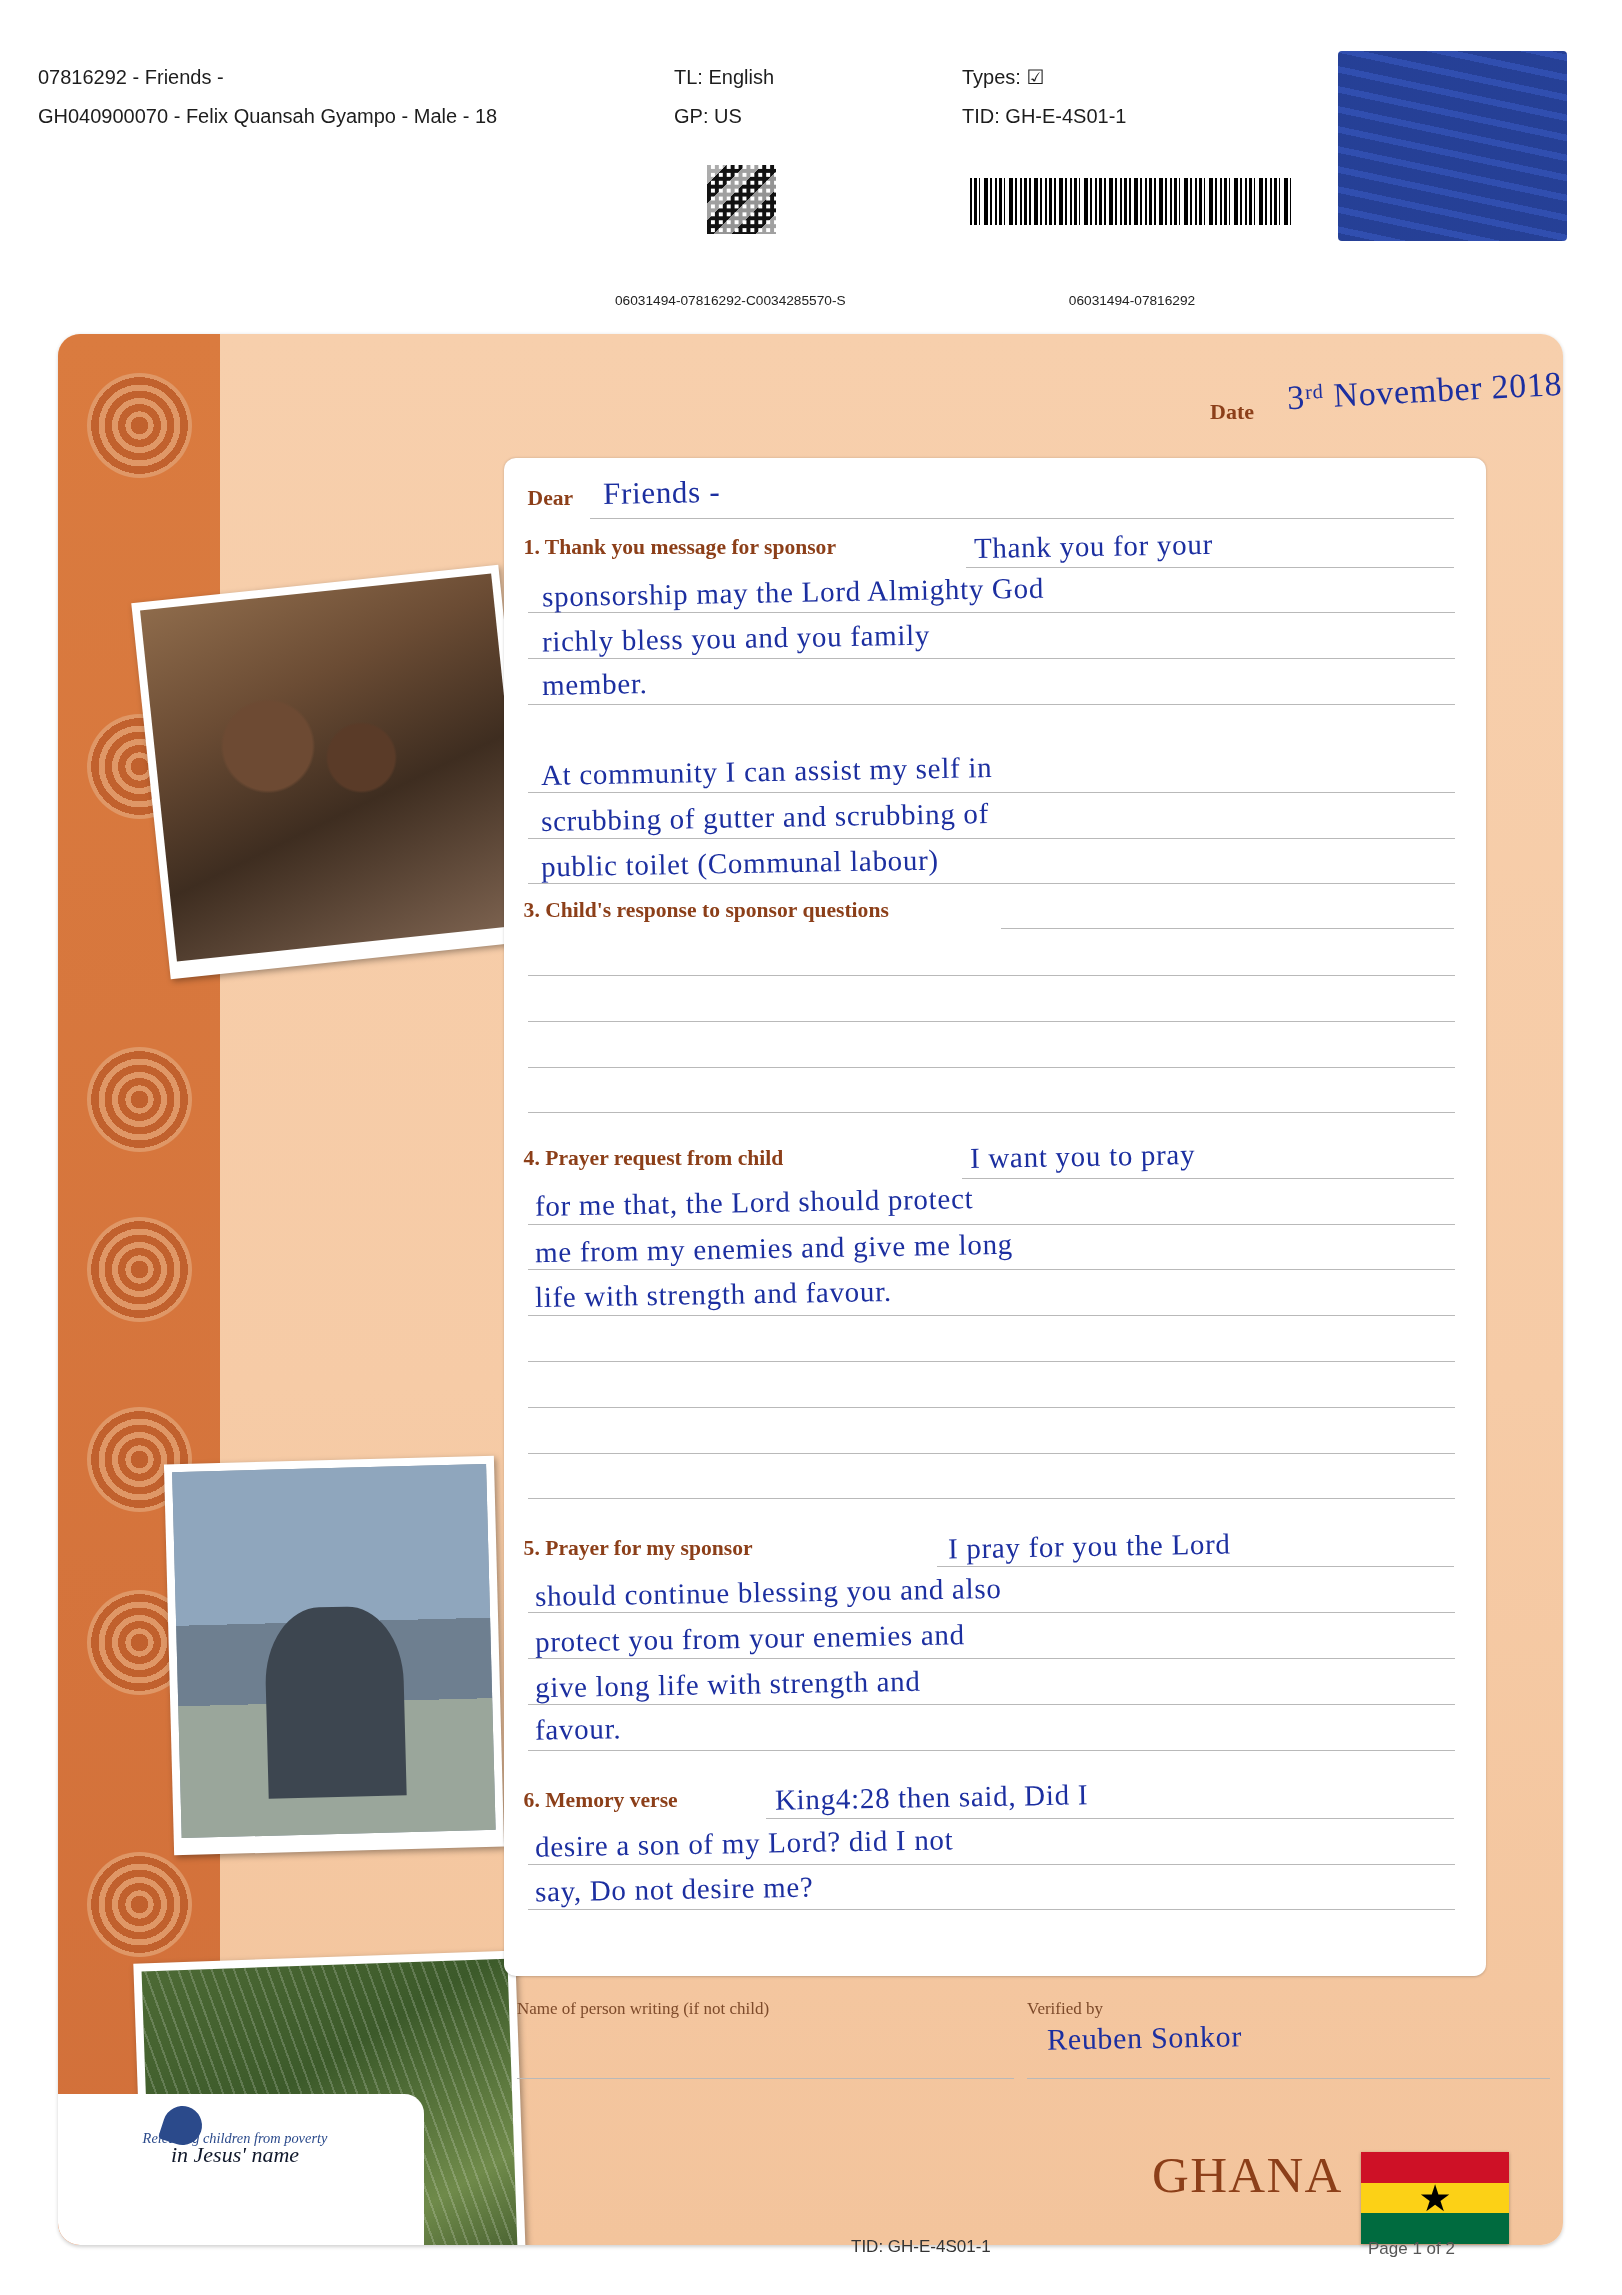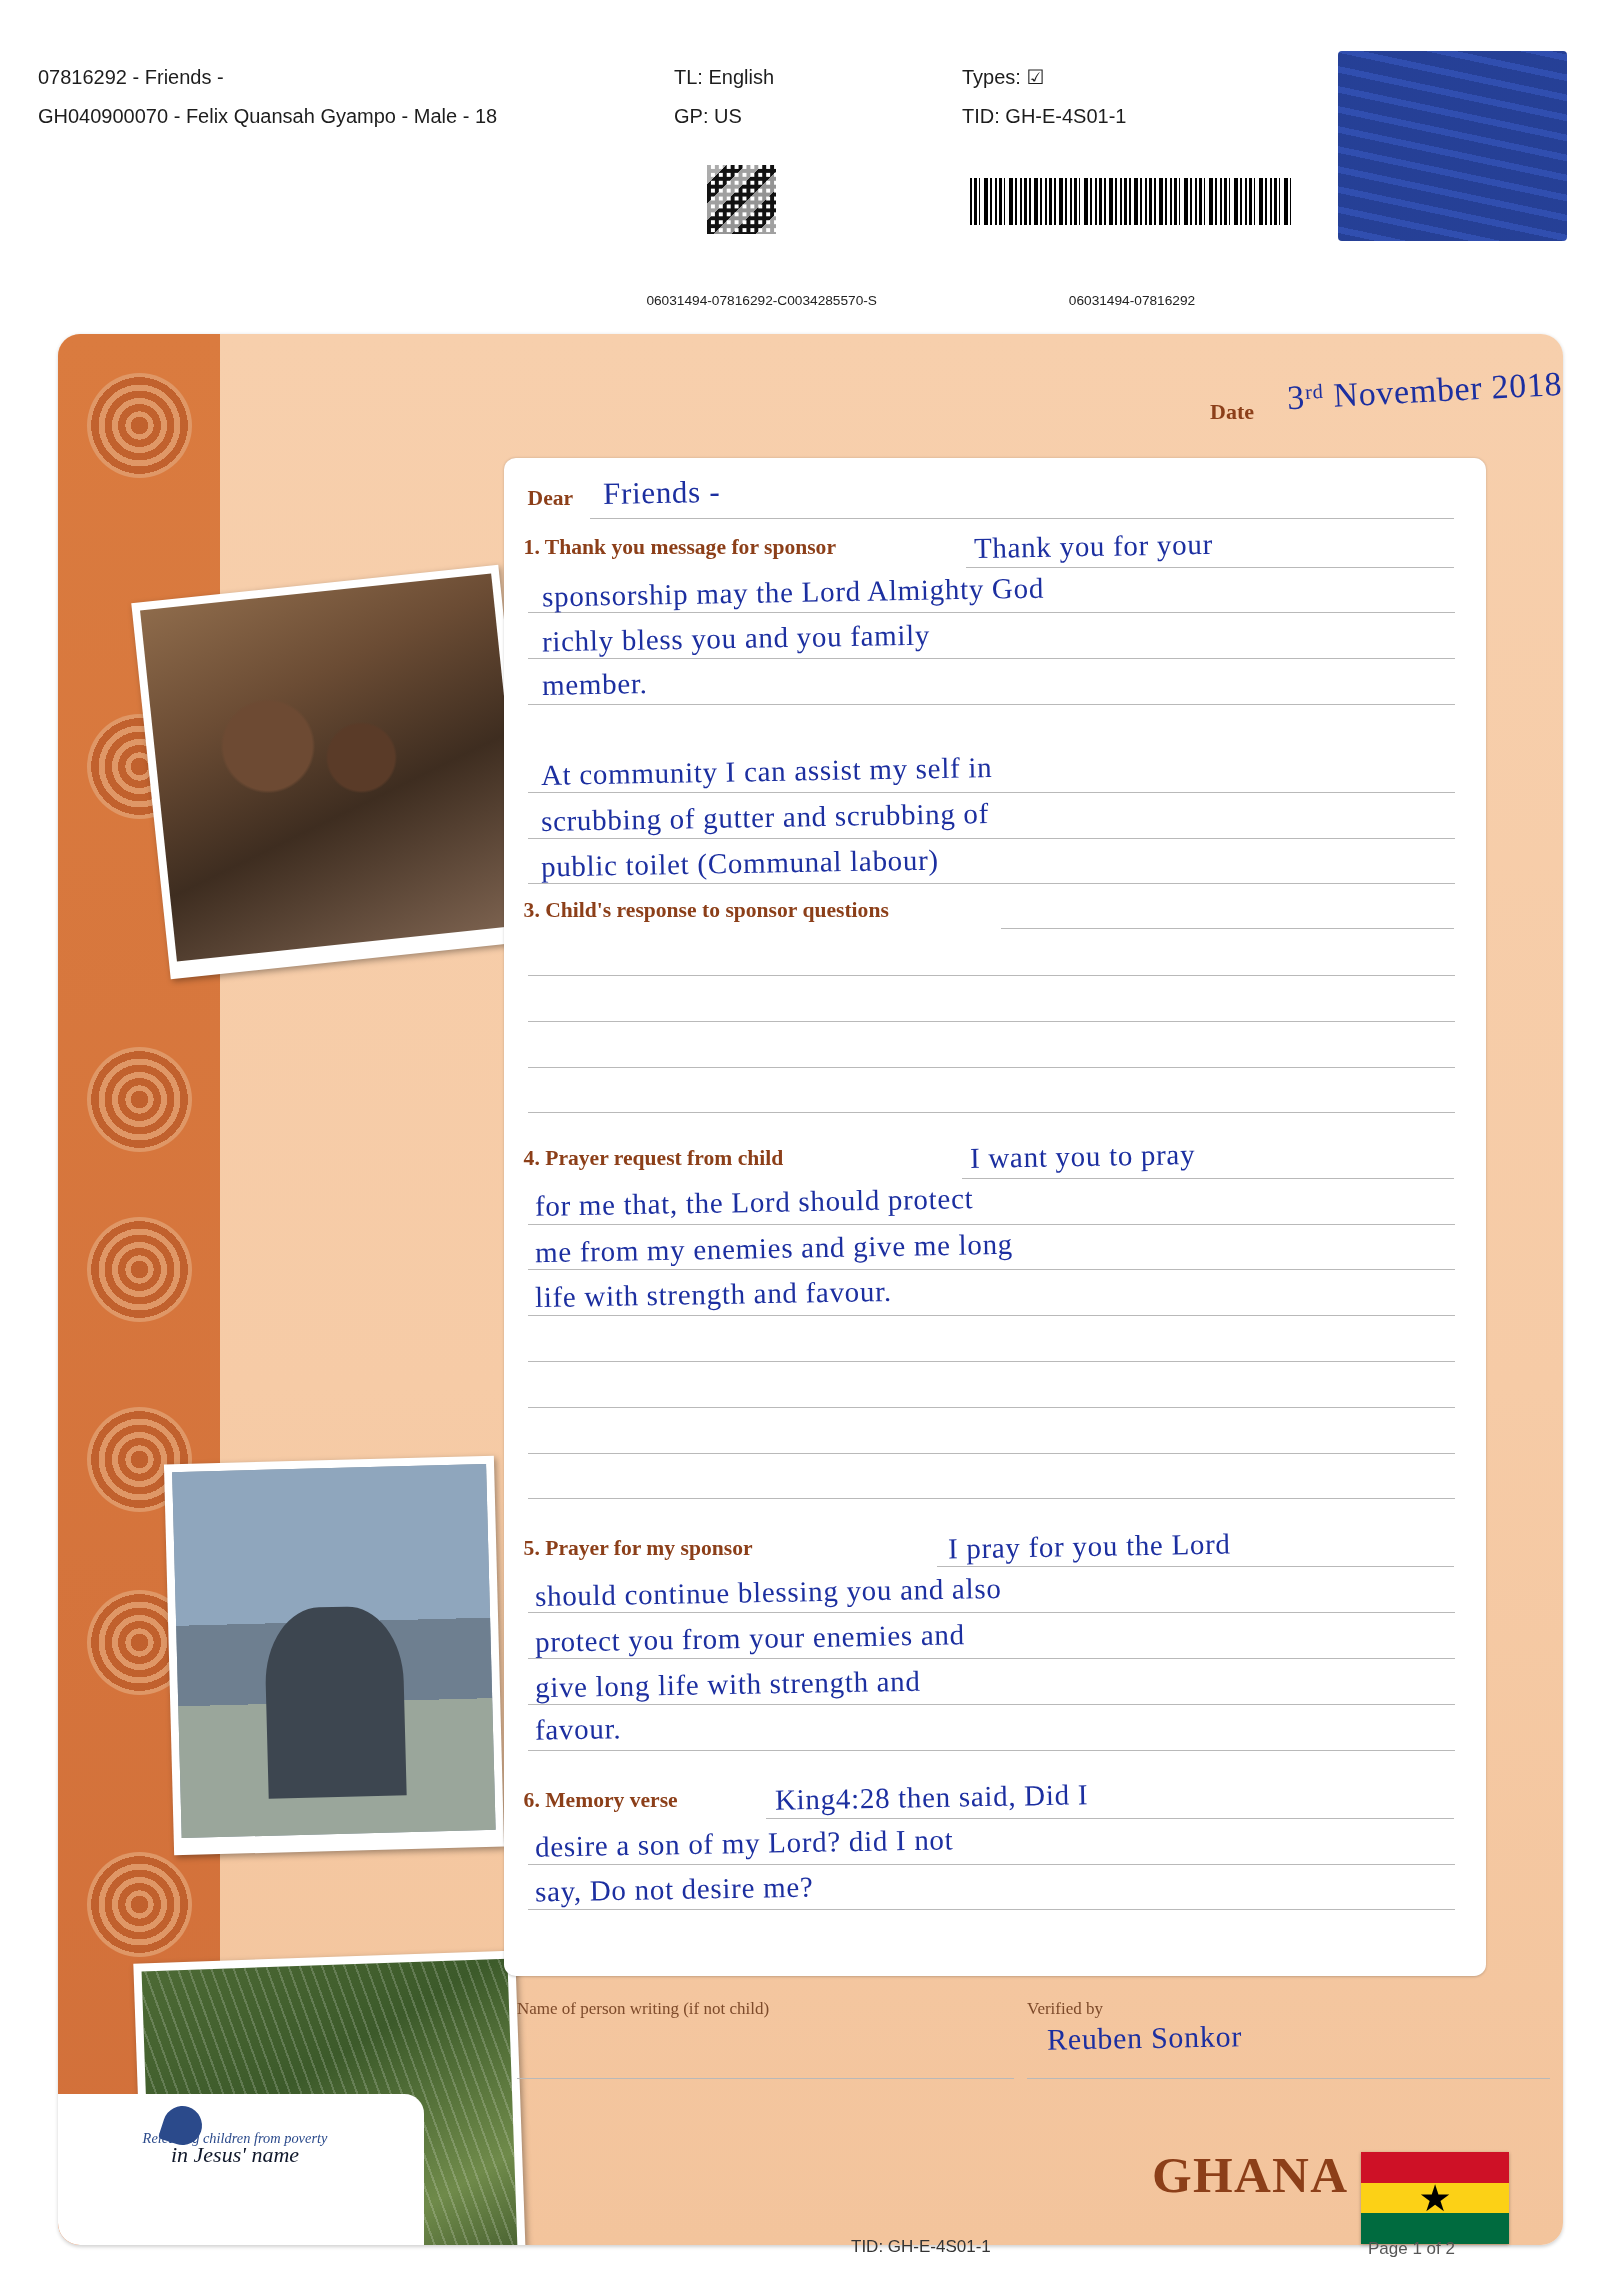--- a/index.html
+++ b/index.html
@@ -91,21 +91,21 @@
     background-image: repeating-linear-gradient(90deg,
       #000 0 2px, #fff 2px 3.9px, #000 3.9px 7.2px, #fff 7.2px 9.2px,
       #000 9.2px 10.5px, #fff 10.5px 14.4px, #000 14.4px 17.7px, #fff 17.7px 19.6px,
       #000 19.6px 21.6px, #fff 21.6px 25px);
   }
   .code-left {
     position: absolute;
     left: 615px;
     top: 293px;
     width: 262px;
-    text-align: right;
+    text-align: left;
     font-size: 13.7px;
     color: #222;
   }
   .code-right {
     position: absolute;
     left: 1001px;
     top: 293px;
     width: 262px;
     text-align: center;
     font-size: 13.7px;
@@ -325,21 +325,21 @@
     height: 39px;
     background: #2b4a8b;
     border-radius: 50% 50% 50% 10%;
     transform: rotate(18deg);
   }
   .ghana {
     position: absolute;
     left: 1152px;
     top: 2146px;
     font-family: "Liberation Serif", serif;
-    font-weight: bold;
+    font-weight: normal;
     font-size: 51px;
     color: #8c3f19;
     letter-spacing: 1.3px;
   }
   .flag {
     position: absolute;
     left: 1361px;
     top: 2152px;
     width: 148px;
     height: 92px;

